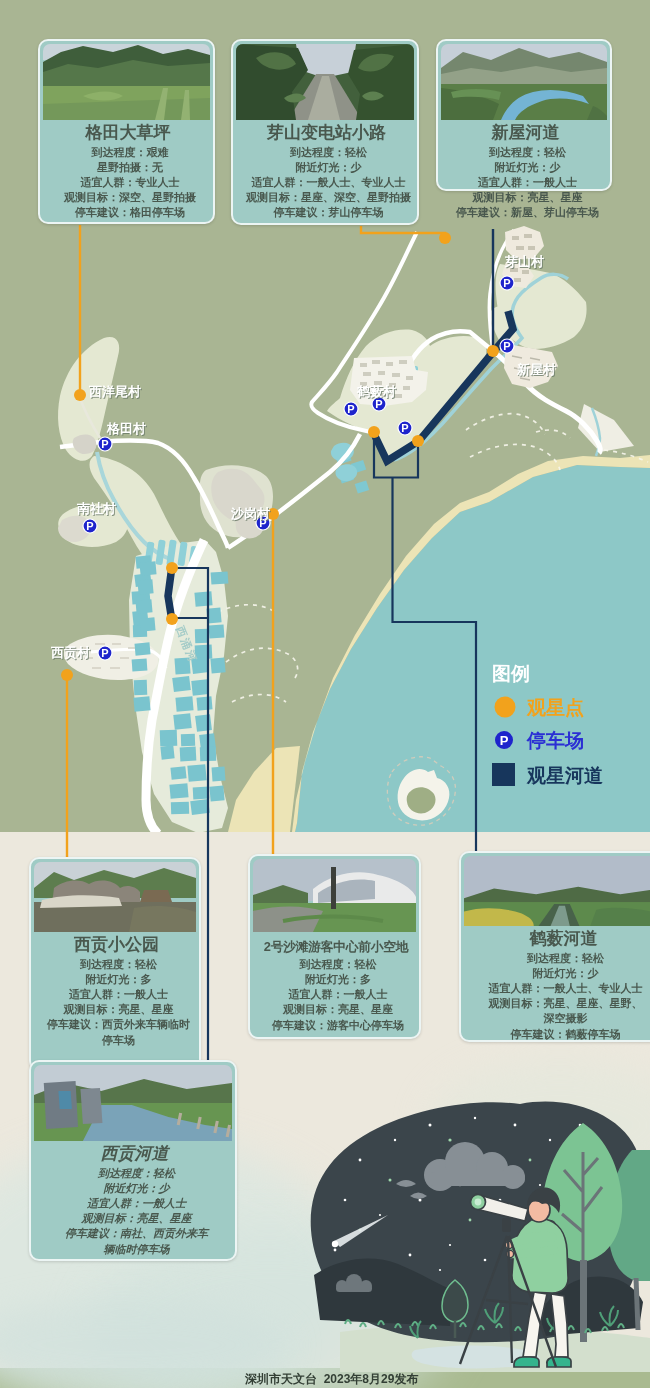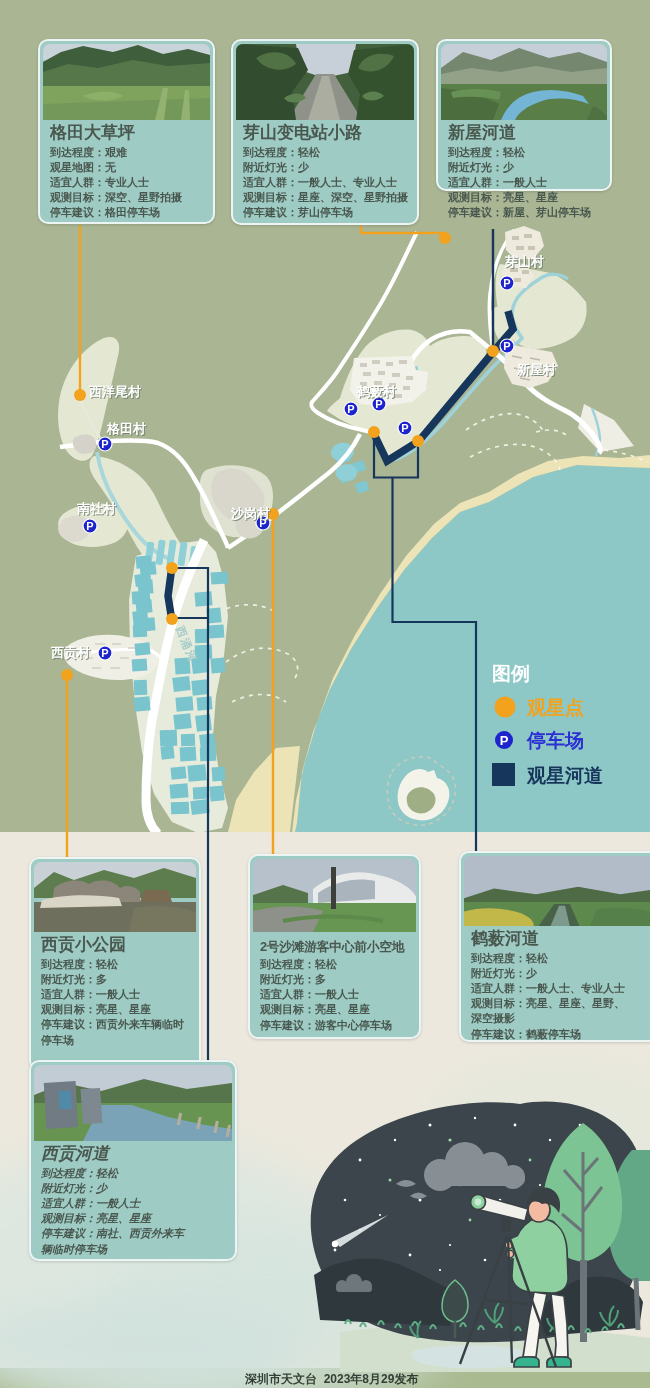--- a/index.html
+++ b/index.html
@@ -1,17 +1,17 @@
 <!DOCTYPE html>
 <html><head>
 <meta charset="utf-8">
 <style>
 html,body{margin:0;padding:0;}
 #poster{position:relative;width:650px;height:1388px;overflow:hidden;background:#ece8dd;font-family:"Liberation Sans",sans-serif;}
-.card{position:absolute;background:#9fcbc5;border:2px solid rgba(255,255,255,.8);border-radius:10px;box-sizing:border-box;padding:3px;box-shadow:0 1px 3px rgba(0,0,0,.15);}
+.card{position:absolute;background:#9fcbc5;border:2px solid rgba(255,255,255,.8);border-radius:10px;box-sizing:border-box;padding:3px;box-shadow:0 1px 3px rgba(0,0,0,.15);text-align:center;}
 .card .ph{width:100%;border-radius:7px 7px 0 0;overflow:hidden;display:block;}
 .card h3{margin:3px 4px 2px 7px;overflow:hidden;font-size:17px;line-height:1.15;color:#49584e;font-weight:bold;white-space:nowrap;}
 .card .tt{margin:0 0 0 7px;overflow:hidden;font-size:11px;line-height:15.2px;color:#49584e;font-weight:bold;white-space:nowrap;}
 </style>
 </head>
 <body>
 <div id="poster">
 
 <svg id="bg" width="650" height="1388" viewBox="0 0 650 1388" style="position:absolute;left:0;top:0;">
 
@@ -299,21 +299,21 @@
     <rect width="167" height="16" fill="#c9d4da"></rect>
     <path d="M0,18 L18,8 L40,2 L70,8 L95,1 L120,10 L145,5 L167,11 L167,40 L0,40 Z" fill="#3f5e3b"></path>
     <path d="M0,28 L25,20 L55,24 L90,16 L125,22 L167,19 L167,46 L0,46 Z" fill="#55774a"></path>
     <rect y="42" width="167" height="34" fill="#7fa35d"></rect>
     <path d="M0,60 L167,54 L167,76 L0,76 Z" fill="#74985a"></path>
     <path d="M112,76 L120,44 L125,44 L121,76 Z M138,76 L142,46 L146,46 L147,76 Z" fill="#93b272"></path>
     <path d="M40,52 C55,46 70,46 80,52 C70,58 52,58 40,52 Z" fill="#8db068"></path>
   </svg>
   <h3>格田大草坪</h3>
   <div class="tt">到达程度：艰难</div>
-  <div class="tt">观星地图：无</div>
+  <div class="tt">星野拍摄：无</div>
   <div class="tt">适宜人群：专业人士</div>
   <div class="tt">观测目标：深空、星野拍摄</div>
   <div class="tt">停车建议：格田停车场</div>
 </div>
 
 <div class="card" style="left:231px;top:39px;width:188px;height:186px;">
   <svg class="ph" height="76" viewBox="0 0 178 76" preserveAspectRatio="none">
     <rect width="178" height="76" fill="#42603c"></rect>
     <path d="M60,0 L120,0 L116,28 L88,34 L64,26 Z" fill="#c7d0d8"></path>
     <path d="M80,30 L98,30 L126,76 L52,76 Z" fill="#8f9288"></path>

